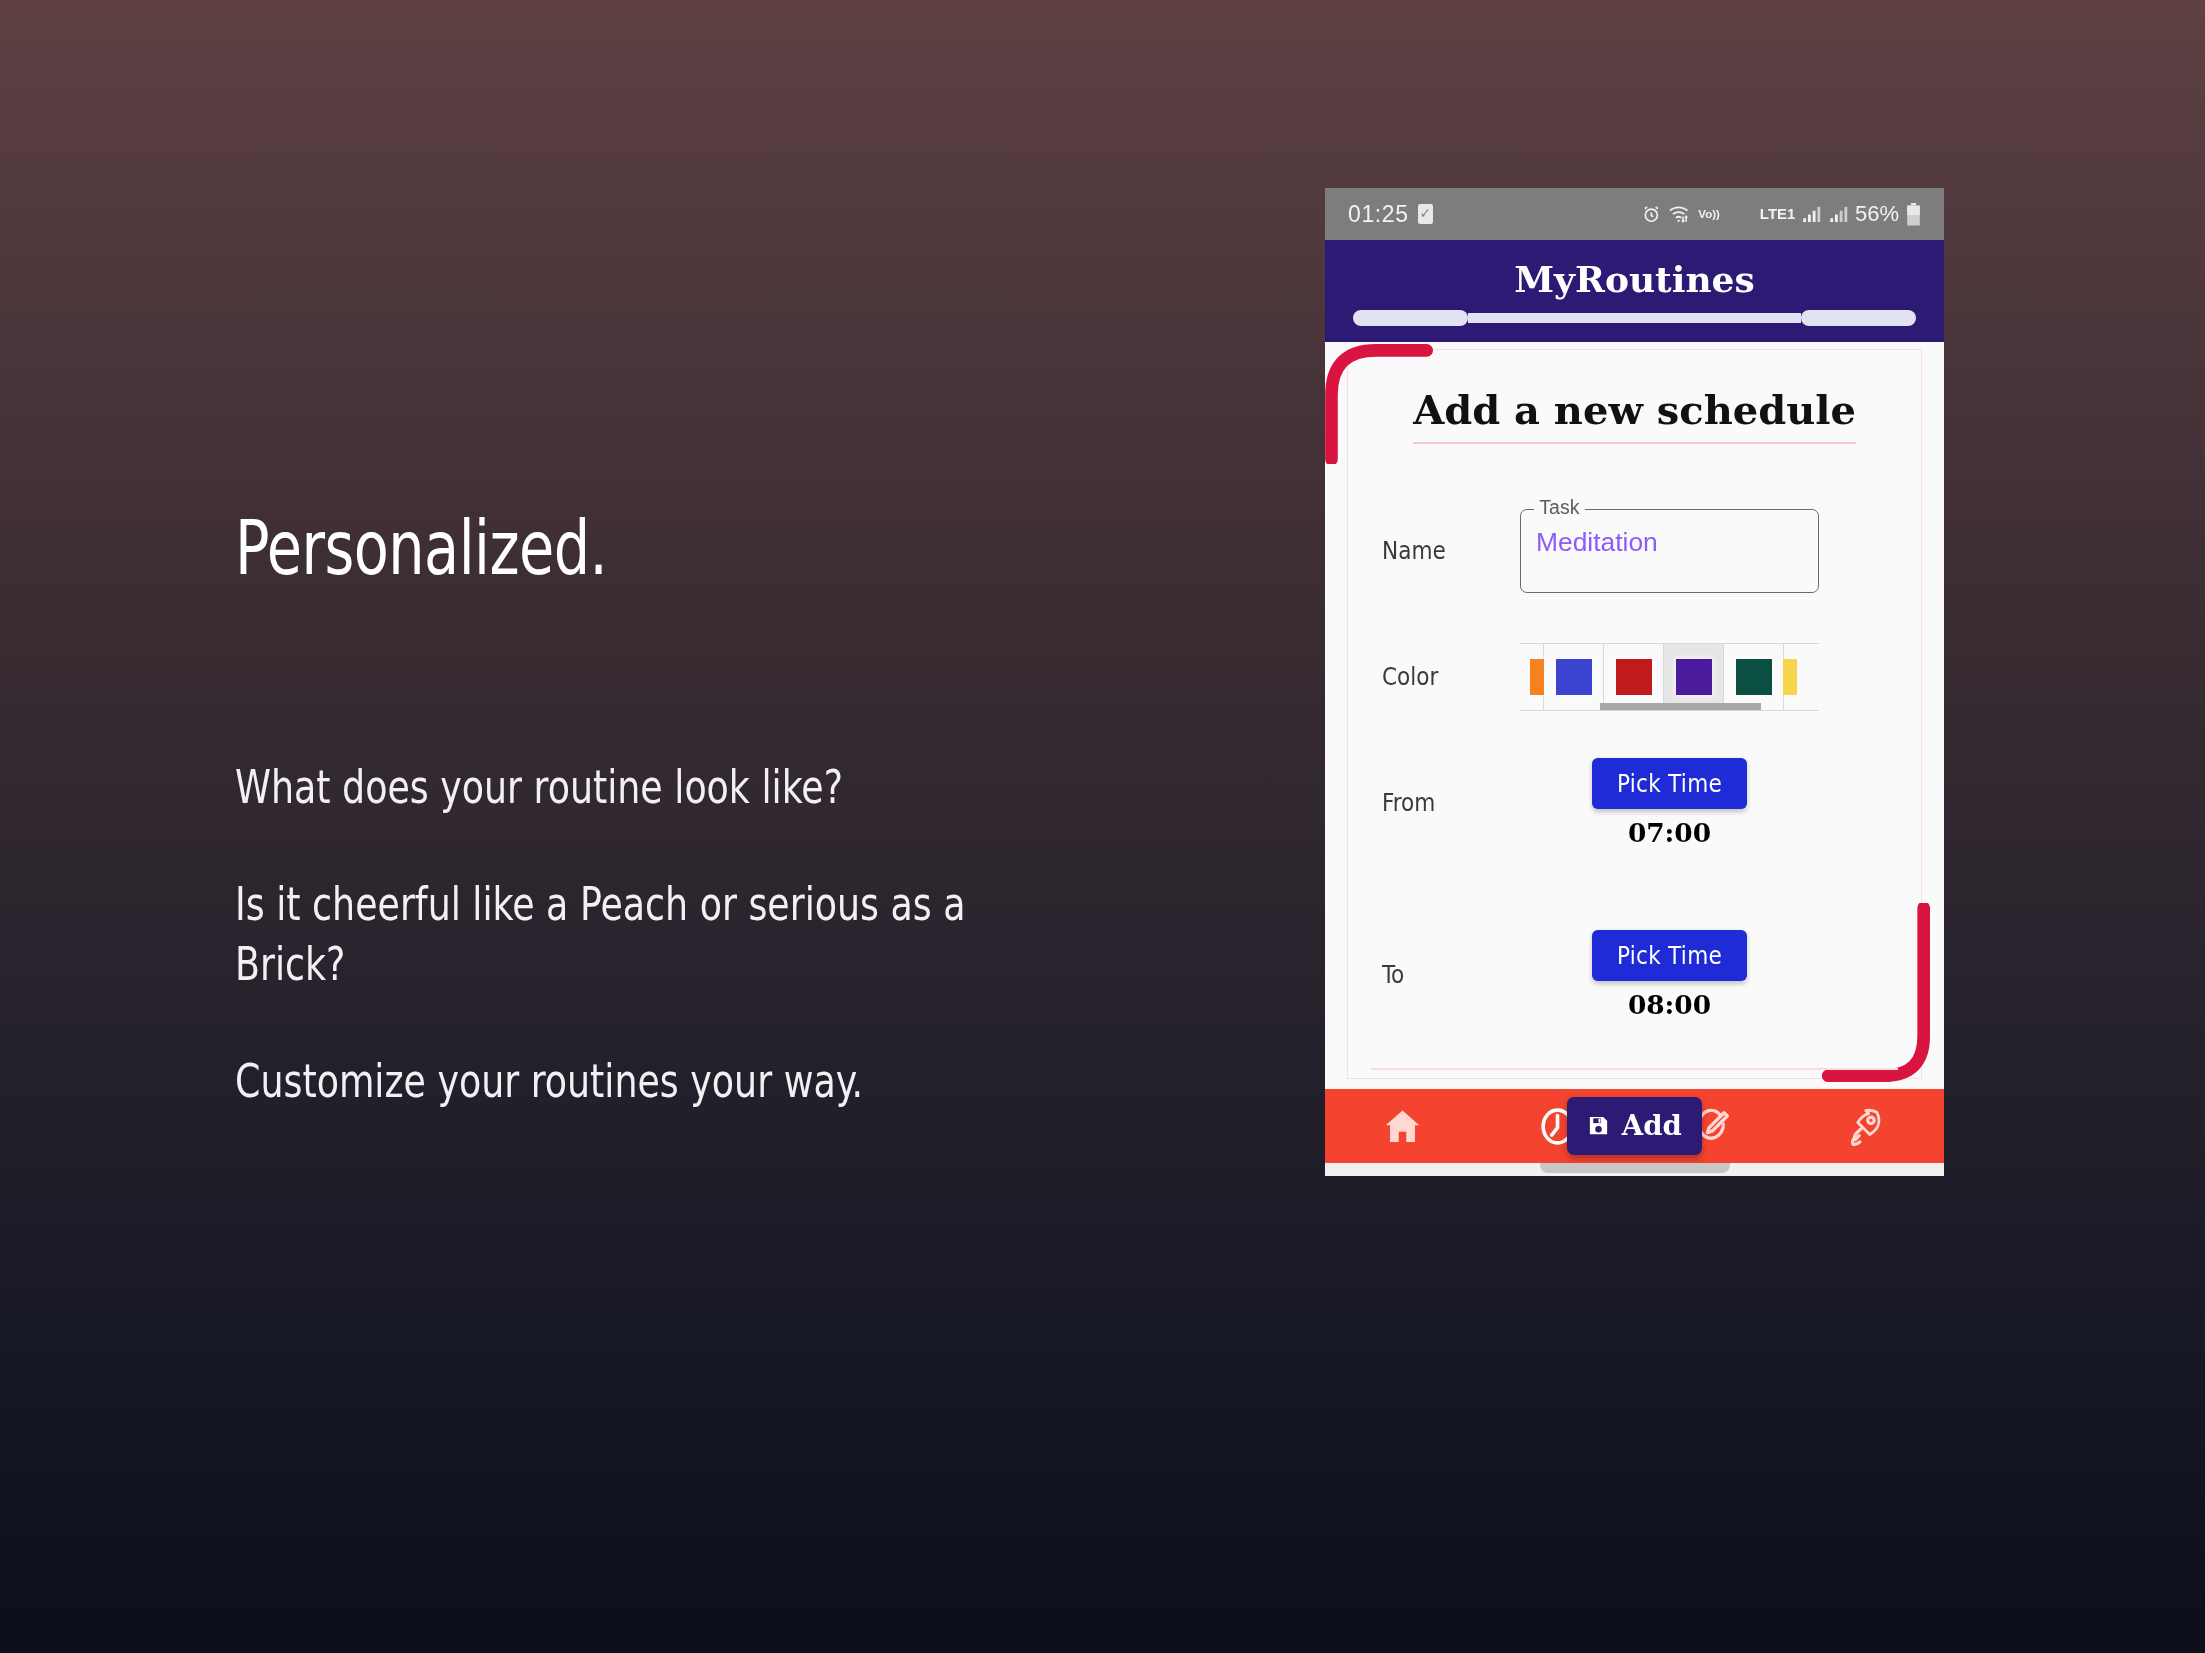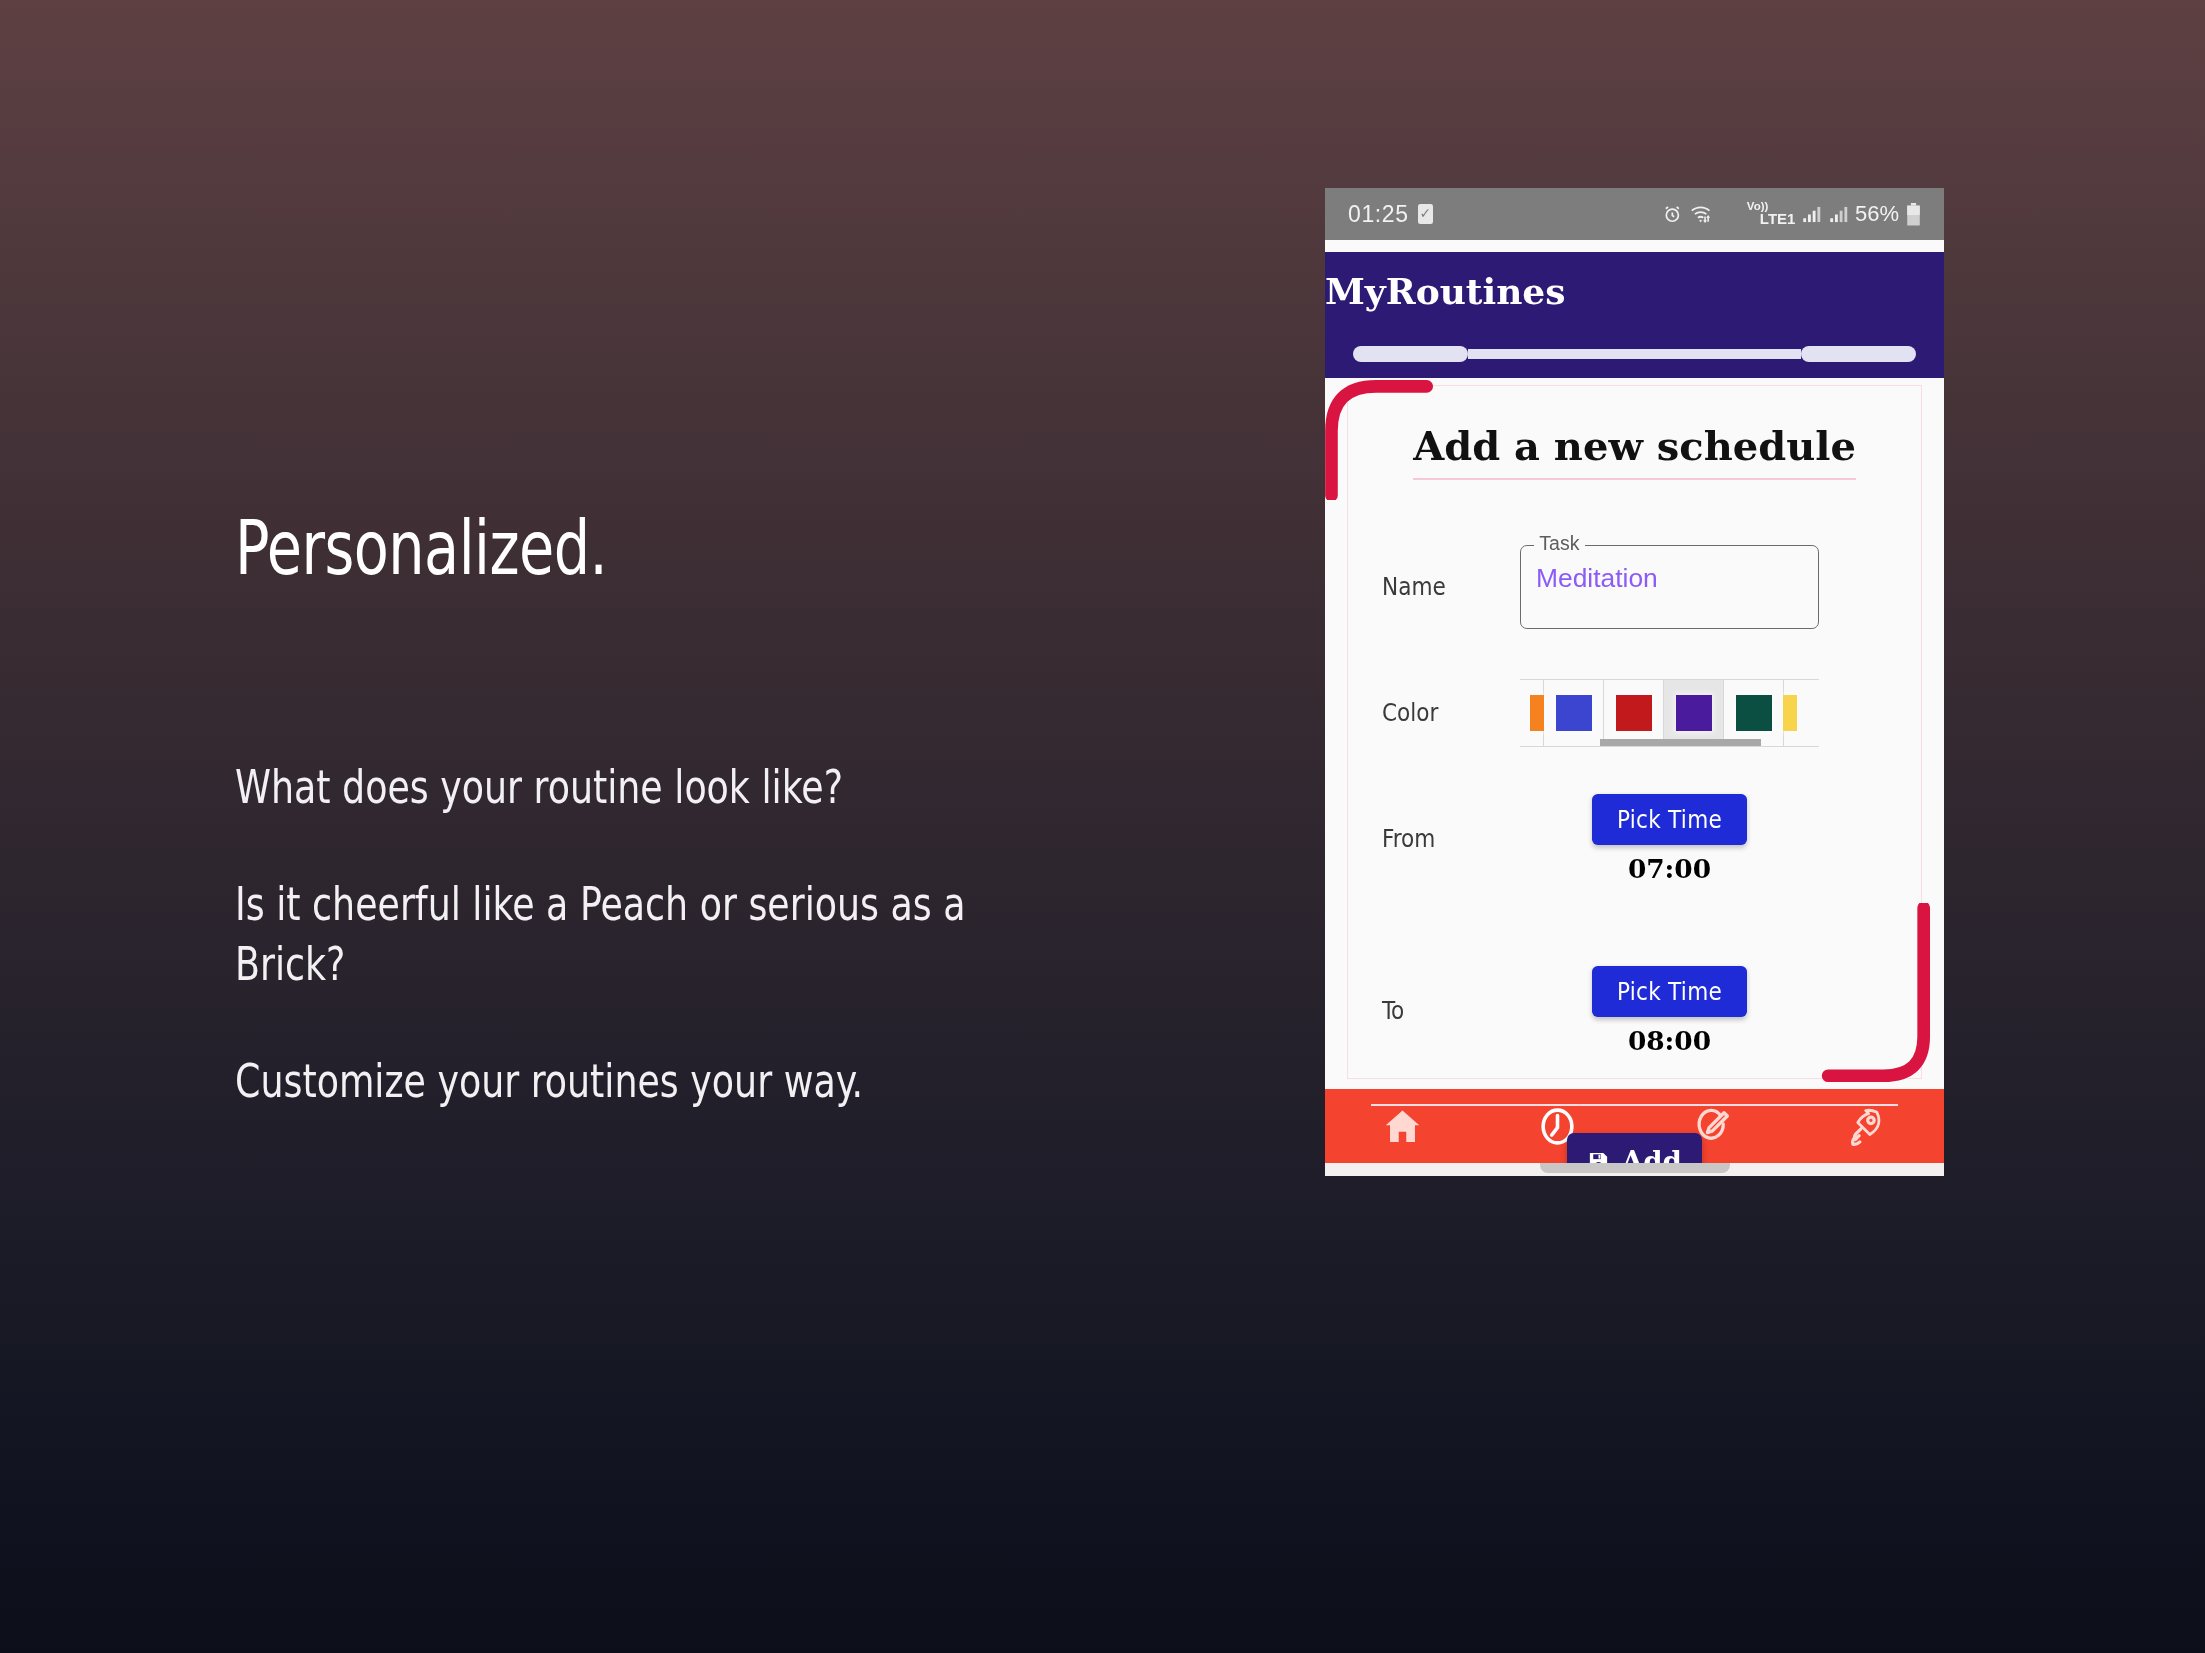--- a/index.html
+++ b/index.html
@@ -52,30 +52,30 @@
   }
   .sb-left { display:flex; align-items:center; gap:9.2px; }
   .sb-clock { font-size:23px; letter-spacing:0.6px; font-weight:400; }
   .sb-chk {
     width:15px; height:19.5px; background:#e8e8e8; border-radius:2.3px;
     display:flex; align-items:center; justify-content:center;
     color:#7e7d7d; font-size:13.8px; line-height:1;
   }
   .sb-right { display:flex; align-items:center; gap:6.9px; }
   .sb-right svg { display:block; }
-  .sb-volte { display:flex; flex-direction:column; align-items:center; line-height:0.95; }
+  .sb-volte { display:flex; align-items:center; line-height:0.95; }
   .sb-volte .v1 { font-size:11.5px; font-weight:700; }
   .sb-volte .v2 { font-size:15px; font-weight:700;padding-left:40px; }
   .sb-batt { font-size:22px; letter-spacing:0px; }
 
   
   .appbar {
-    background:#2c1a75; flex:0 0 auto; height:126px;
-    display:flex; flex-direction:column; align-items:flex-start;
-    justify-content:flex-start; padding-top:18.4px; position:relative;margin-top:12px;
+    background:#2c1a75; flex:0 0 auto; height:102px;
+    display:flex; flex-direction:column; align-items:center;
+    justify-content:flex-start; padding-top:18.4px; position:relative;
   }
   .app-title {
     font-family:"DejaVu Serif","Liberation Serif", serif;
     font-weight:700; font-size:36px; color:#ffffff; letter-spacing:0px;
   }
   .stepper {
     position:absolute; left:27.6px; right:27.6px; bottom:16px;
     height:16px; display:flex; align-items:center;
   }
   .step-bar { flex:1; height:9.2px; background:#e3e2f2; }

